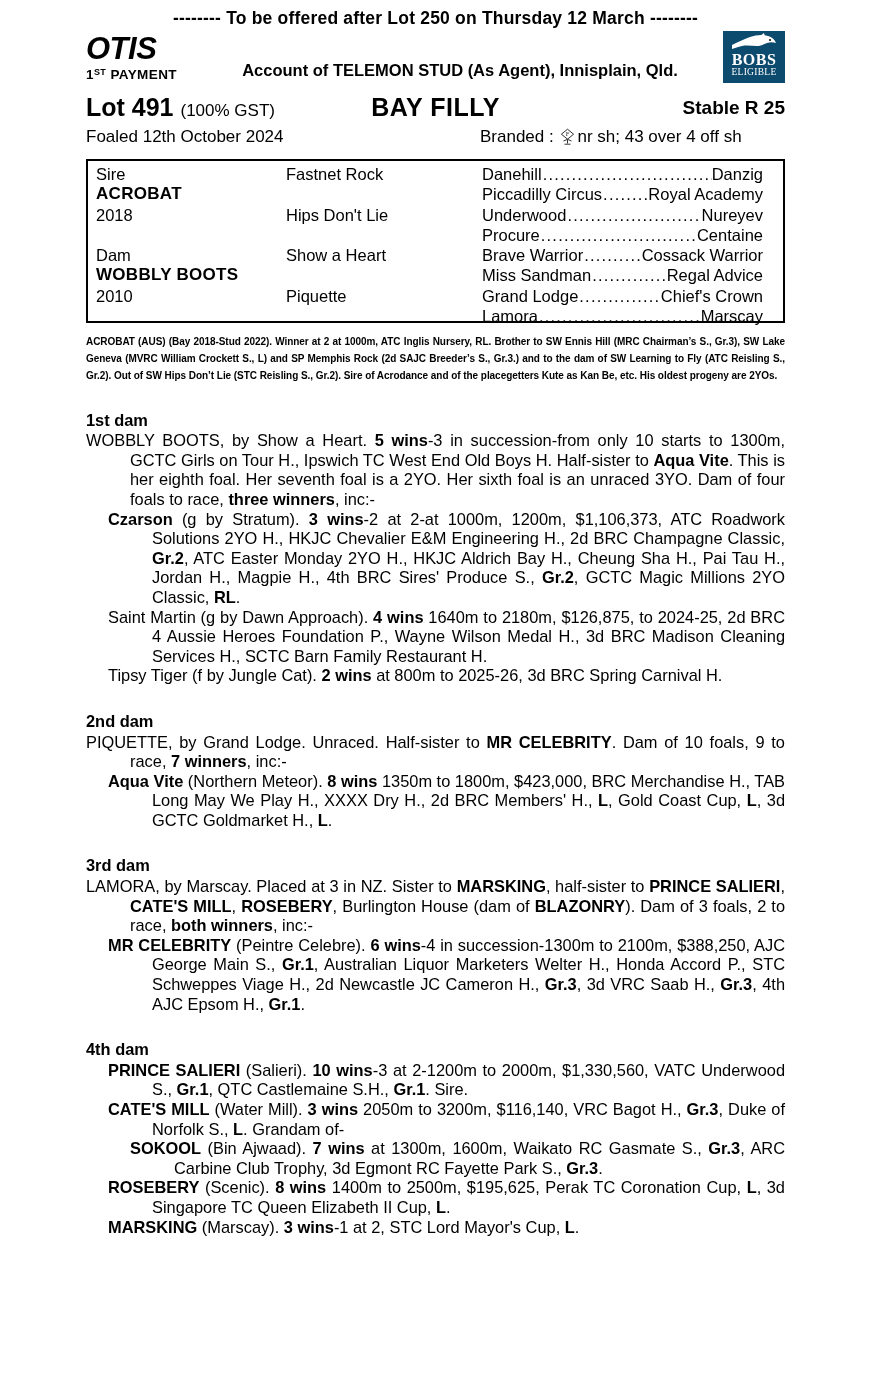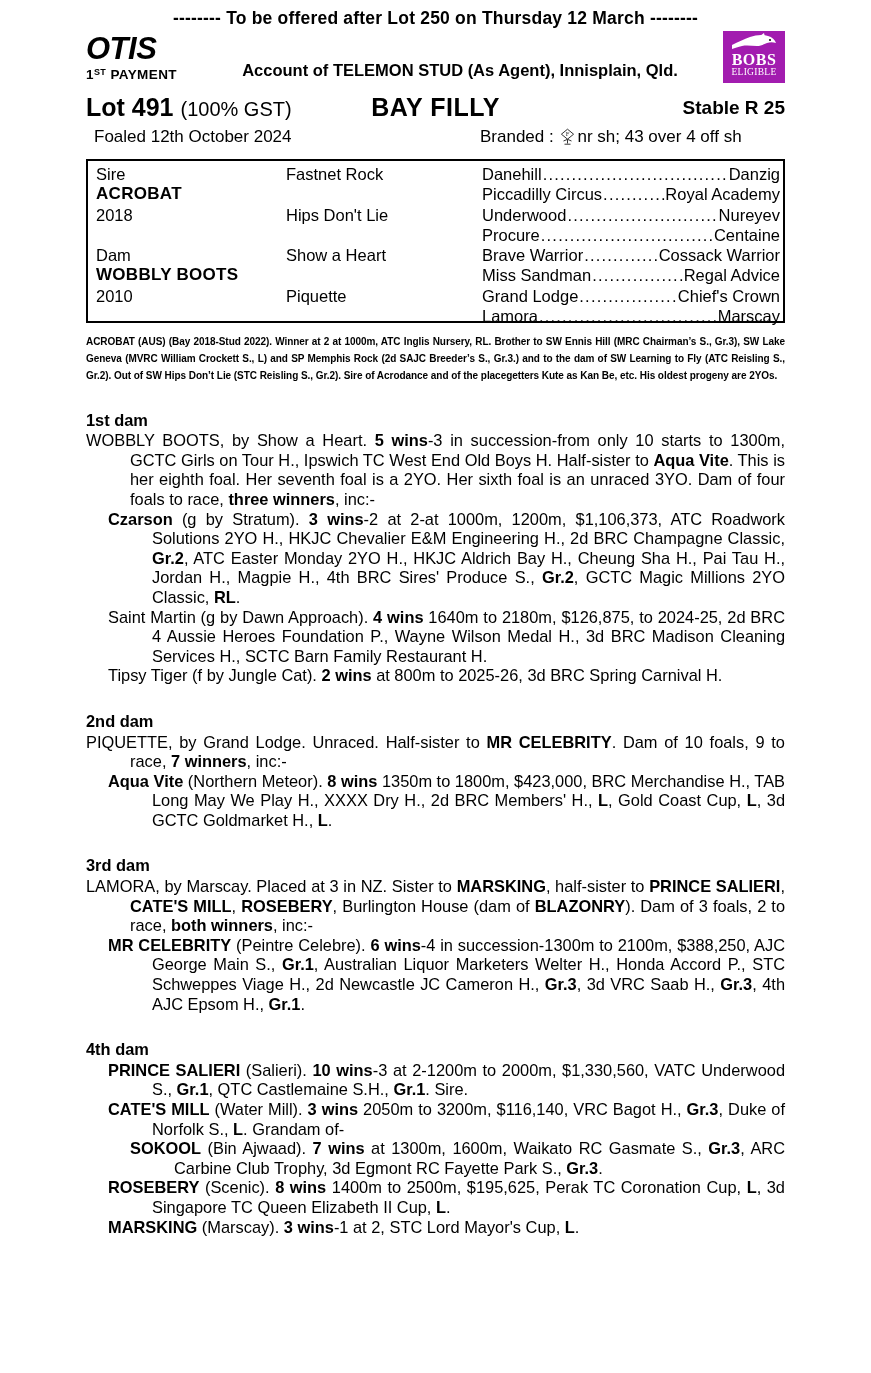--- a/index.html
+++ b/index.html
@@ -71,21 +71,21 @@
     text-align: center;
     font-weight: bold;
     font-size: 16.5px;
   }
   .bobs-logo {
     position: absolute;
     right: 86px;
     top: 0px;
     width: 62px;
     height: 52px;
-    background: #a21caf;
+    background: #0c4a6e;
     color: #ffffff;
     text-align: center;
     box-sizing: border-box;
     padding-top: 2px;
   }
   .bobs-horse {
     display: block;
     height: 19px;
     line-height: 19px;
   }
@@ -113,21 +113,21 @@
     height: 30px;
   }
   .lot-no {
     position: absolute;
     left: 0; top: 0;
     font-size: 25px;
     font-weight: bold;
     line-height: 28px;
   }
   .gst {
-    font-size: 20px;
+    font-size: 17px;
     font-weight: normal;
     letter-spacing: 0;
   }
   .colour-sex {
     position: absolute;
     left: 0; right: 0; top: 0;
     text-align: center;
     font-size: 25px;
     font-weight: bold;
     line-height: 28px;
@@ -141,21 +141,21 @@
     line-height: 26px;
   }
 
   
   .fb-row {
     position: relative;
     margin: 4px 86px 0 86px;
     height: 24px;
     font-size: 17px;
   }
-  .foaled { position: absolute; left: 0; top: 0; margin-left: 8px; }
+  .foaled { position: absolute; left: 0; top: 0; }
   .branded { position: absolute; left: 394px; top: 0; white-space: nowrap; }
   .brand-mark {
     display: inline-block;
     width: 17px;
     height: 18px;
     position: relative;
     vertical-align: -4px;
     margin: 0 1px;
   }
   .brand-mark svg { position: absolute; left: 0; top: 0; }
@@ -173,21 +173,21 @@
     position: relative;
     height: 20.3px;
     font-size: 16.5px;
     line-height: 20.3px;
     white-space: nowrap;
   }
   .col1 { position: absolute; left: 8px; top: 0; }
   .col1.bold { font-weight: bold; letter-spacing: 0.3px; font-size: 17px; }
   .col2 { position: absolute; left: 198px; top: 0; }
   .col3 {
-    position: absolute; left: 394px; right: 3px; top: 0;
+    position: absolute; left: 394px; right: 20px; top: 0;
     display: flex; align-items: baseline; text-align: center;
   }
   .c3-left { flex: 0 0 auto; }
   .c3-dots {
     flex: 1 1 auto;
     overflow: hidden;
     white-space: nowrap;
     font-size: 16.5px;
     letter-spacing: 1.2px;
     padding: 0 1px;

